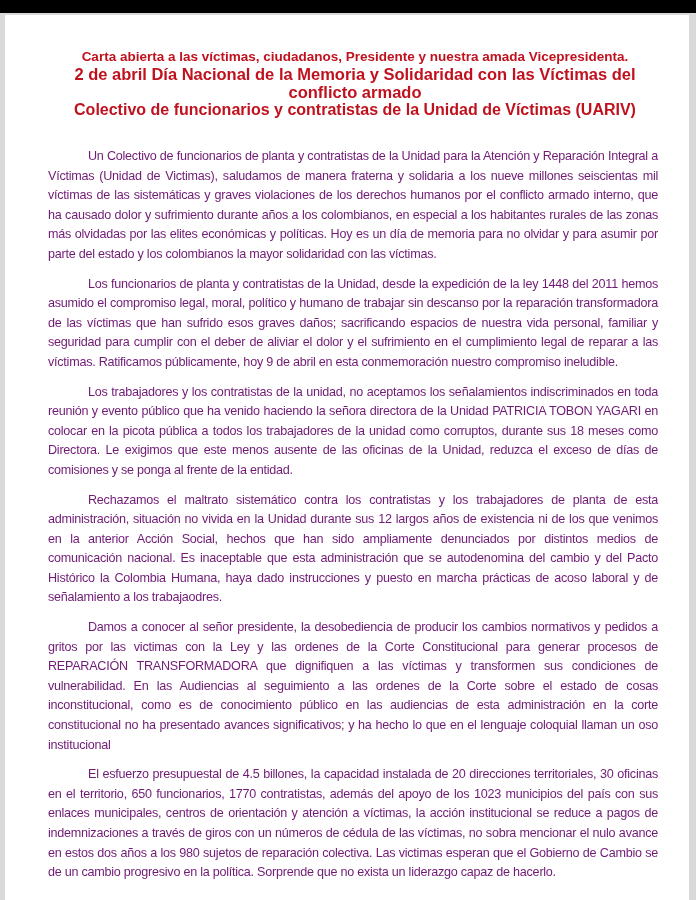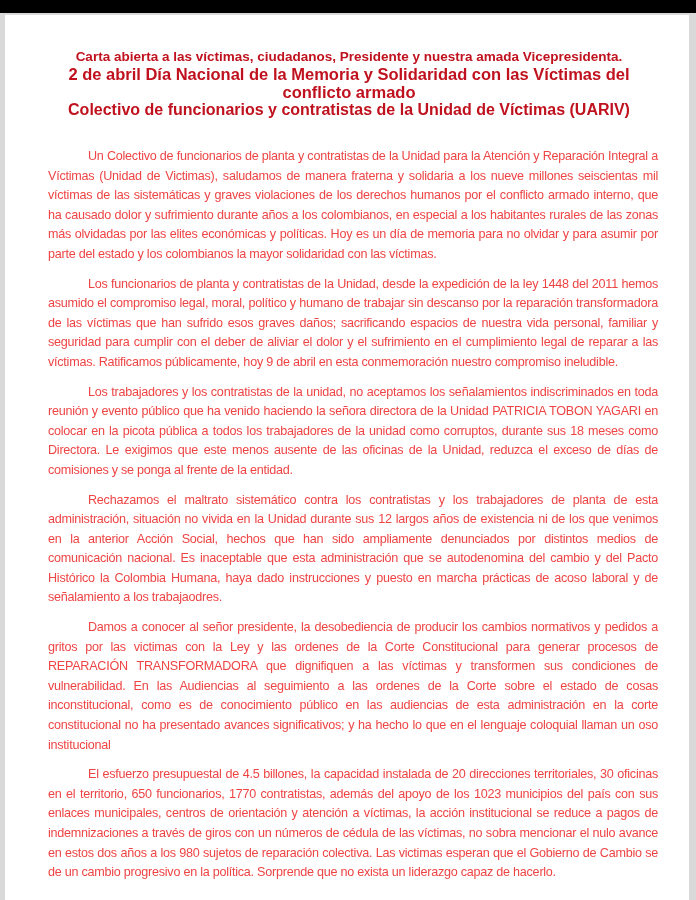--- a/index.html
+++ b/index.html
@@ -8,27 +8,27 @@
     background: #d9d9d9; position: relative;
     font-family: "Liberation Sans", sans-serif;
   }
   .topbar {
     position: absolute; left: 0; top: 0; width: 696px; height: 13px; background: #000;
   }
   .page {
     position: absolute; left: 5px; top: 15px; width: 684px; height: 885px;
     background: #ffffff;
   }
-  .header { position: absolute; left: 2px; top: 33px; width: 684px; text-align: center; color: #c0121e; font-weight: bold; }
+  .header { position: absolute; left: 8px; top: 33px; width: 684px; text-align: center; color: #c0121e; font-weight: bold; }
   .h1 { font-size: 13.5px; line-height: 17px; }
   .h2 { font-size: 16.5px; line-height: 18px; margin: 0 40px; }
   .h3 { font-size: 16px; line-height: 17px; }
   .body {
     position: absolute; left: 43px; top: 132px; width: 610px;
-    color: #ef4444; font-size: 12.6px; line-height: 19.6px;
+    color: #701a75; font-size: 12.6px; line-height: 19.6px;
     font-family: "Liberation Sans", sans-serif;
     letter-spacing: -0.25px;
   }
   .body p { margin: 0 0 10px 0; text-align: justify; text-indent: 40px; }
 </style>
 </head>
 <body>
 
 <div class="topbar"></div>
 

